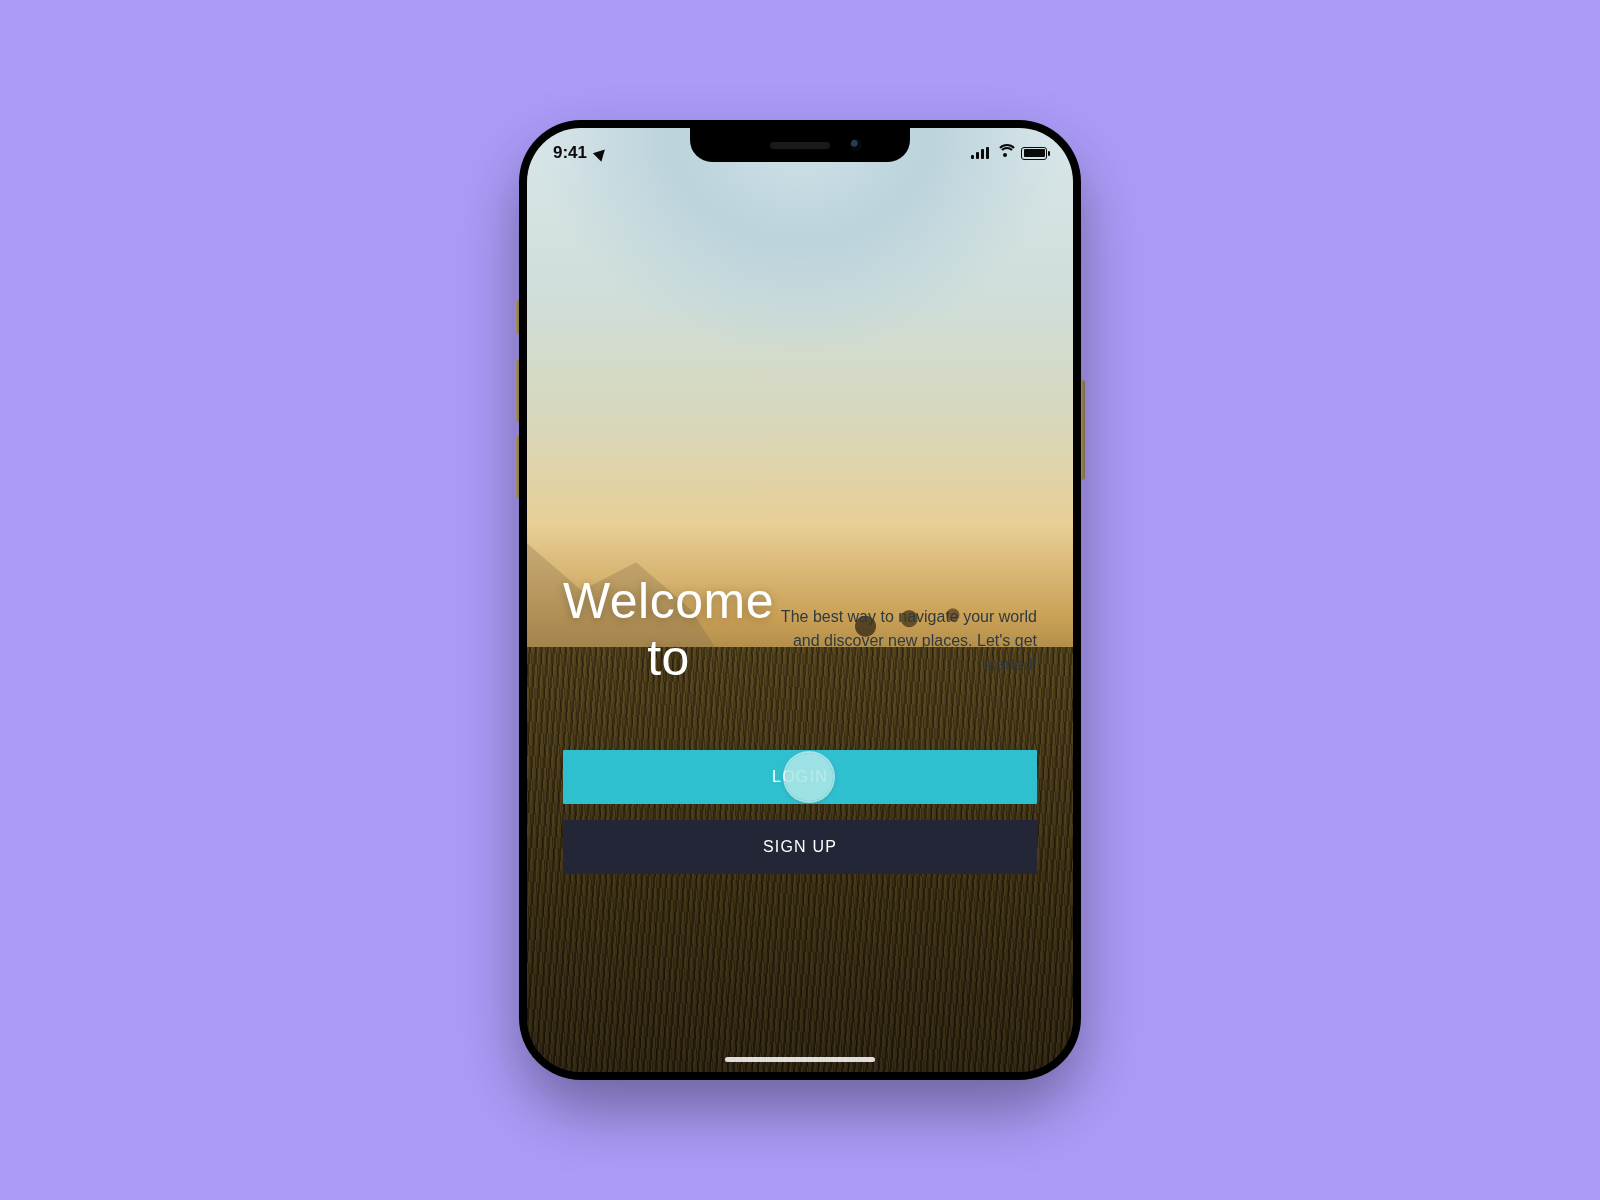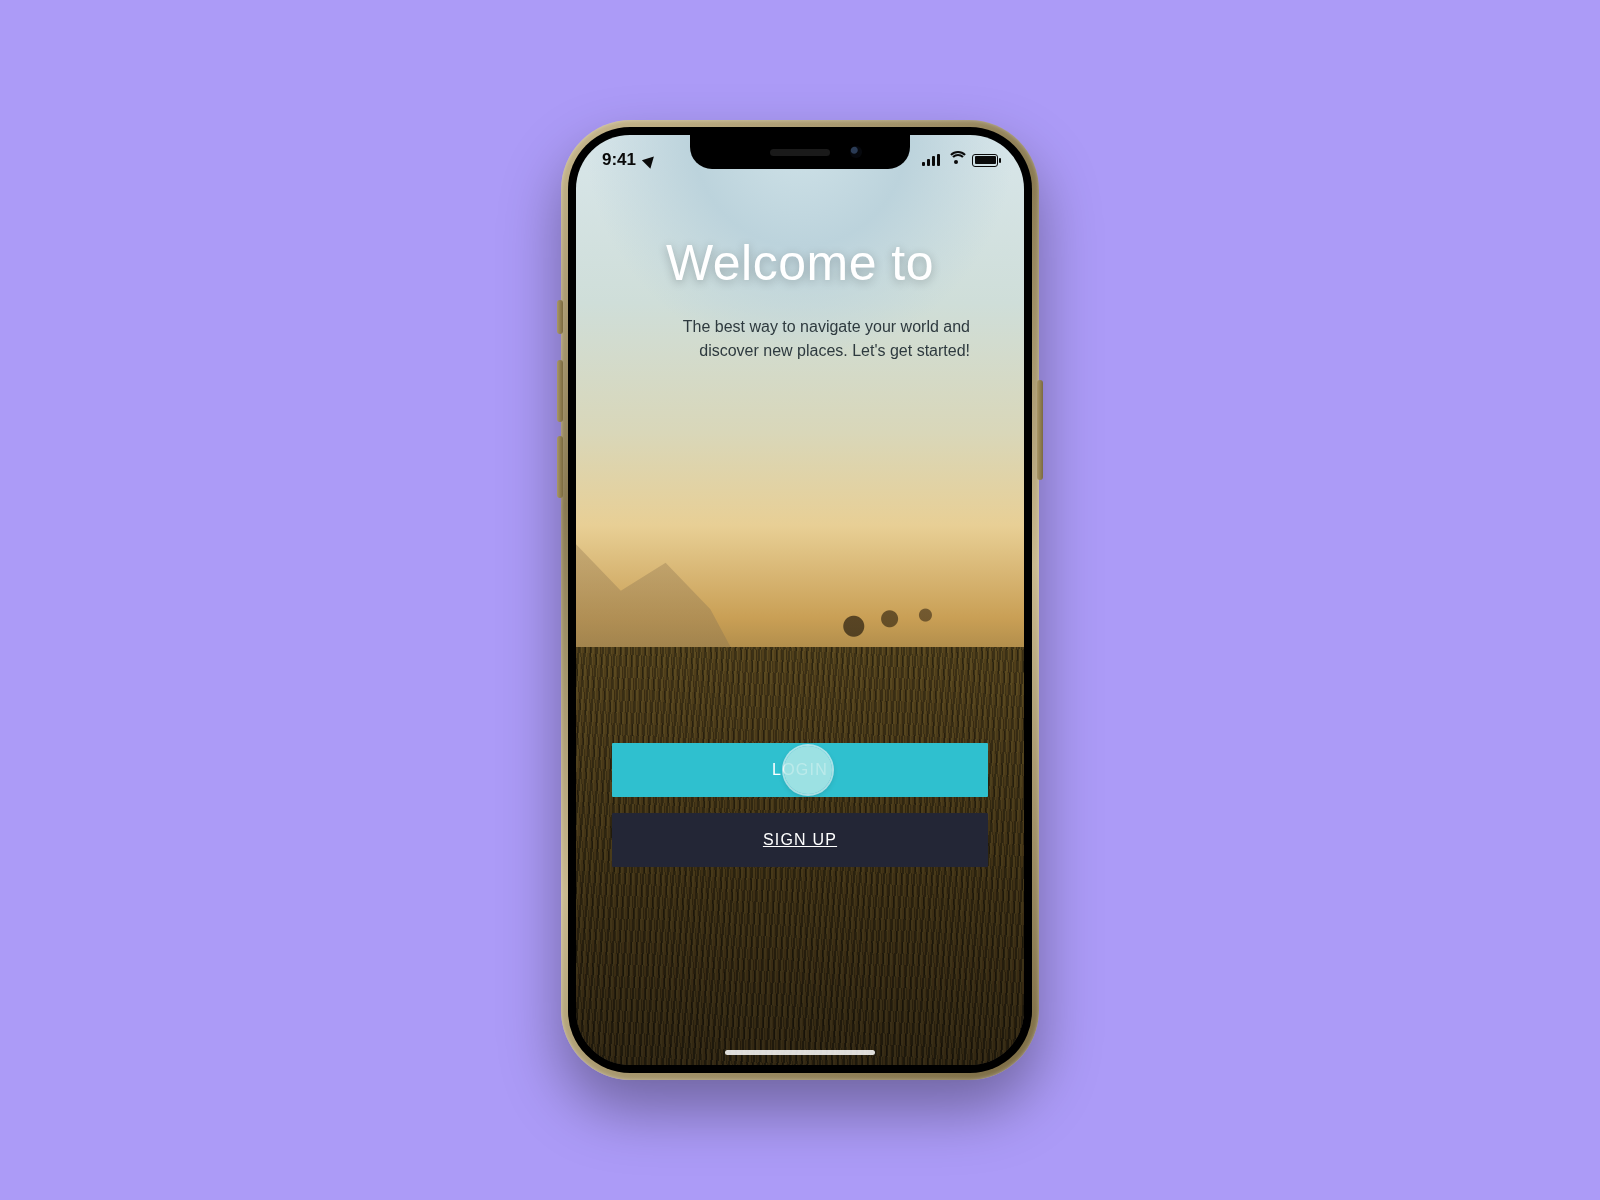--- a/index.html
+++ b/index.html
@@ -8,25 +8,25 @@
     background: #ac9bf7;
     font-family: -apple-system, "Helvetica Neue", Helvetica, Arial, sans-serif;
     display: flex;
     align-items: center;
     justify-content: center;
   }
 
   
   .phone {
     position: relative;
-    width: 478px;
+    width: 562px;
     height: 960px;
     border-radius: 70px;
     background: linear-gradient(145deg,#c9b98f 0%, #8a7a52 30%, #c9b98f 60%, #7a6a42 100%);
-    padding: 7px;
+    padding: 0;
     box-shadow:
       0 30px 60px rgba(0,0,0,0.35),
       inset 0 0 4px rgba(255,255,255,0.4);
   }
   .phone-inner {
     position: relative;
     width: 100%;
     height: 100%;
     background: #000;
     border-radius: 62px;
@@ -147,21 +147,21 @@
   .wifi::before{ width:18px;height:18px; left:0; top:-2px;}
   .wifi::after{ width:12px;height:12px; left:3px; top:1px;}
   .wifi span{ width:4px;height:4px; left:7px; top:7px; background:#0a0a0a; border:none;}
   .battery{ position:relative; width:26px; height:13px; border:1.5px solid #0a0a0a; border-radius:3px;}
   .battery::after{content:""; position:absolute; right:-4px; top:3px; width:2.5px; height:5px; background:#0a0a0a; border-radius:1px;}
   .battery .fill{ position:absolute; inset:1.5px; background:#0a0a0a; border-radius:1px;}
 
   
   .content{
     position:absolute; inset:0; z-index:30;
-    display:flex; flex-direction:column; align-items:center;
+    display:flex; flex-direction:row; align-items:center;
     padding:100px 36px 40px;
   }
   .title{
     color:#fff; font-size:50px; line-height:1.15; font-weight:400;
     text-align:center;
     text-shadow: 0 2px 10px rgba(0,0,0,0.25);
     letter-spacing:0.5px;
   }
   .subtitle{
     margin-top:22px;
@@ -174,21 +174,21 @@
     position:absolute; left:36px; right:36px; bottom:198px;
     display:flex; flex-direction:column; gap:16px;
   }
   .btn{
     height:54px; border:none; border-radius:1px;
     font-size:16px; font-weight:500; letter-spacing:1.2px;
     color:#fff; cursor:pointer; position:relative;
     display:flex; align-items:center; justify-content:center;
   }
   .btn.login{ background:#2fc0cf;}
-  .btn.signup{ background:#232636;text-decoration:underline;}
+  .btn.signup{ background:#232636;}
 
   .tap-indicator{
     position:absolute; width:48px; height:48px; border-radius:50%;
     background:rgba(175,230,230,0.85);
     box-shadow:0 0 0 2px rgba(255,255,255,0.6), 0 2px 6px rgba(0,0,0,0.2);
     left:52%; top:50%; transform:translate(-50%,-50%);
     pointer-events:none;
   }
 
   .home-indicator{

